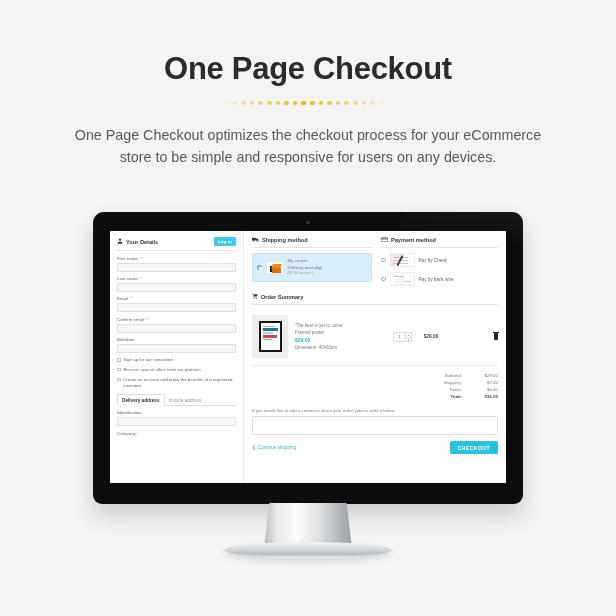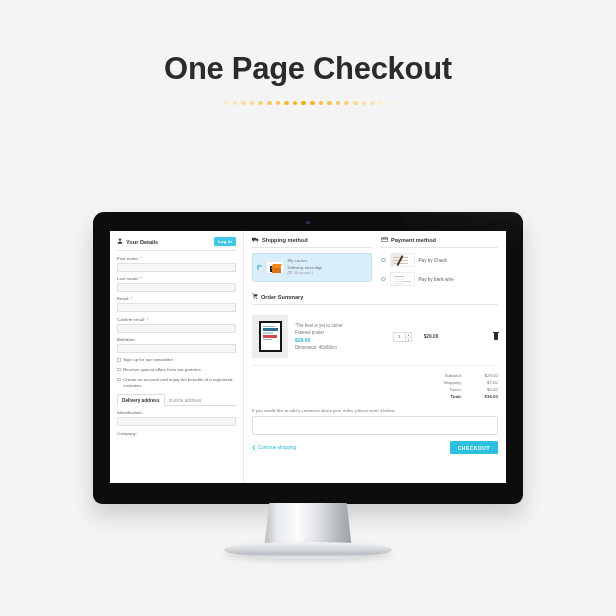--- a/index.html
+++ b/index.html
@@ -179,20 +179,21 @@
         <span style="background: rgb(244, 187, 53);"></span>
         <span style="background: rgb(245, 194, 74);"></span>
         <span style="background: rgb(246, 201, 95);"></span>
         <span style="background: rgb(247, 208, 122);"></span>
         <span style="background: rgb(248, 216, 143);"></span>
         <span style="background: rgb(249, 221, 162);"></span>
         <span style="background: rgb(250, 227, 178);"></span>
         <span style="background: rgb(251, 236, 203);"></span>
         <span style="background: rgb(253, 243, 221);"></span>
       </div>
+    <p class="hero-sub">One Page Checkout optimizes the checkout process for your eCommerce store to be simple and responsive for users on any devices.</p>
   </div>
 
   <div class="imac">
     <div class="bezel">
       <div class="webcam"></div>
 
       <div class="screen">
         <div class="ui">
 
           <div class="col-left">

